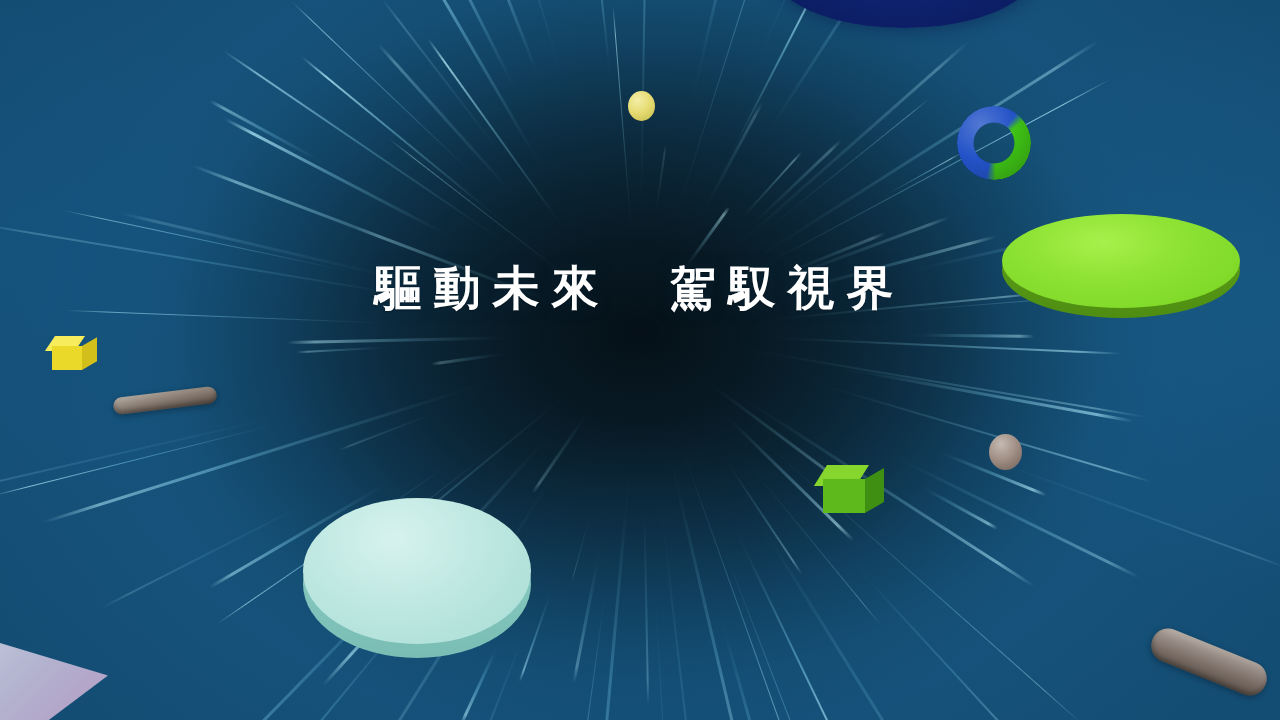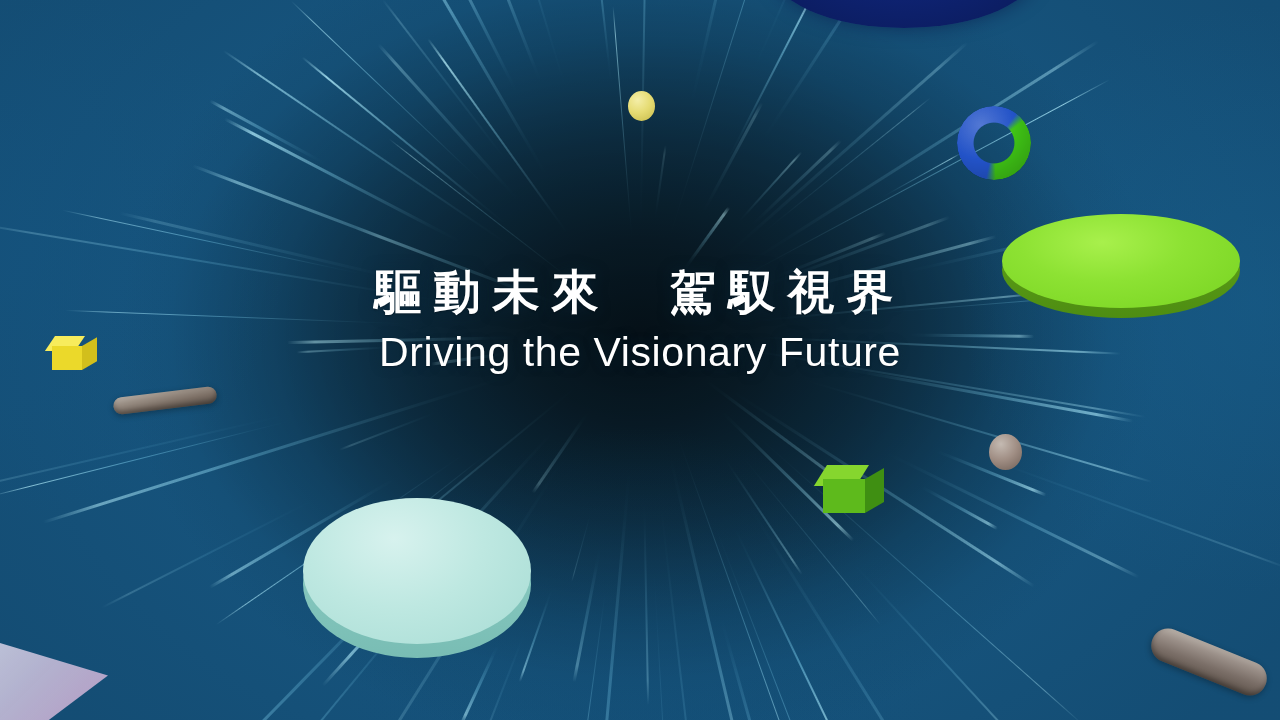--- a/index.html
+++ b/index.html
@@ -5,21 +5,21 @@
   html, body {
     margin: 0;
     padding: 0;
     background: #000;
   }
   #stage {
     position: relative;
     width: 1280px;
     height: 720px;
     overflow: hidden;
-    font-family: Liberation Sans, sans-serif;
+    font-family: Liberation Mono, monospace;
     background: #a21caf;
   }
 
   
   .bg-base {
     position: absolute;
     inset: 0;
     background:
       radial-gradient(ellipse 520px 420px at 640px 332px,
         #0B2434 0%,
@@ -356,16 +356,15 @@
     <div class="face side"></div>
   </div>
 
   <div class="obj rod rod-left"></div>
   <div class="obj rod rod-right"></div>
 
   <div class="obj tri-lavender"></div>
 
   <div class="title-block">
     <div class="title-cn">驅動未來　駕馭視界</div>
-    <div class="title-en">Driving the Visionary Future</div>
   </div>
 
 </div>
 
 </body></html>

